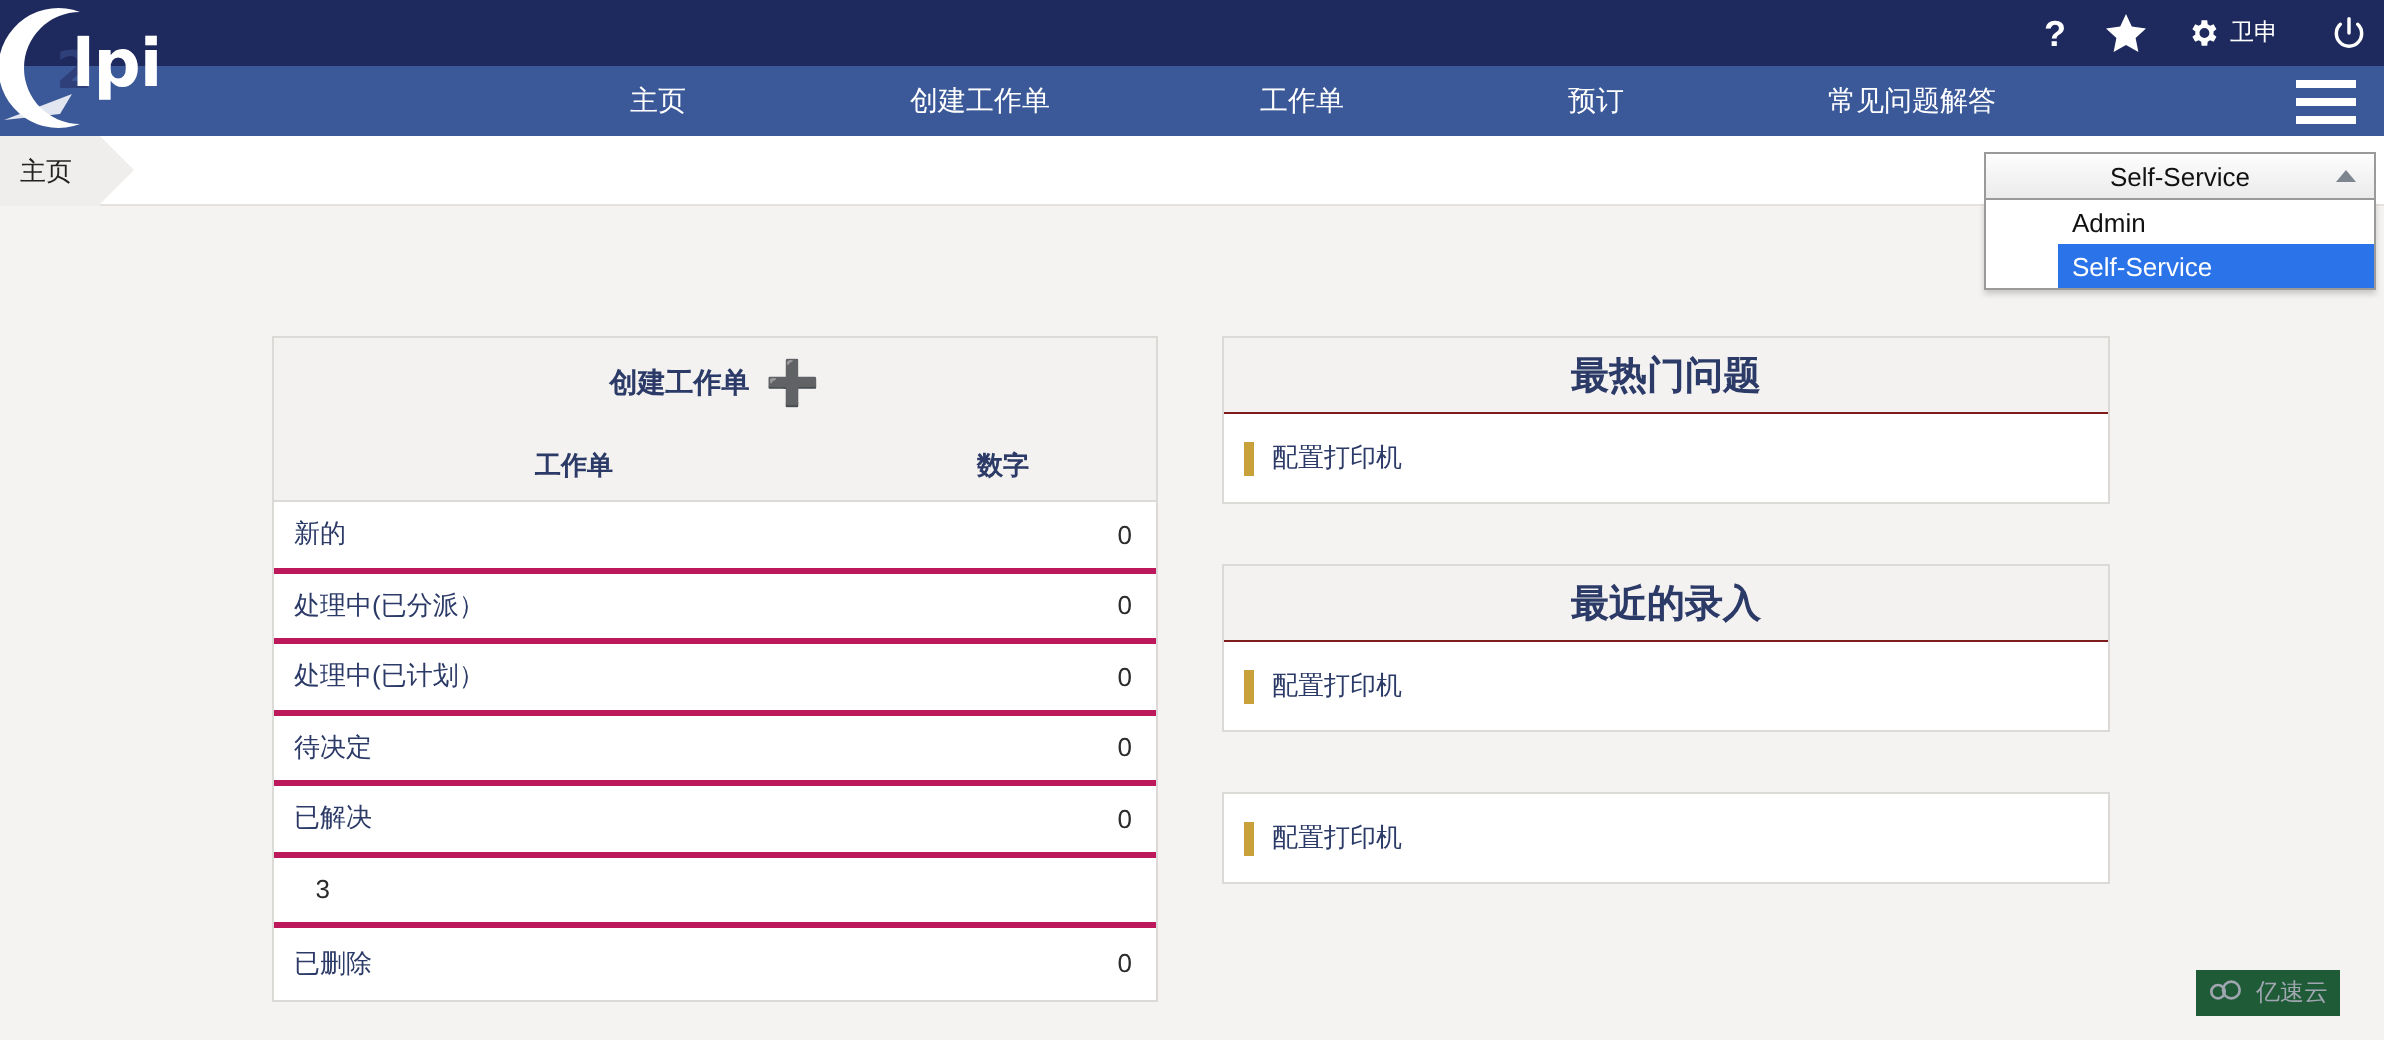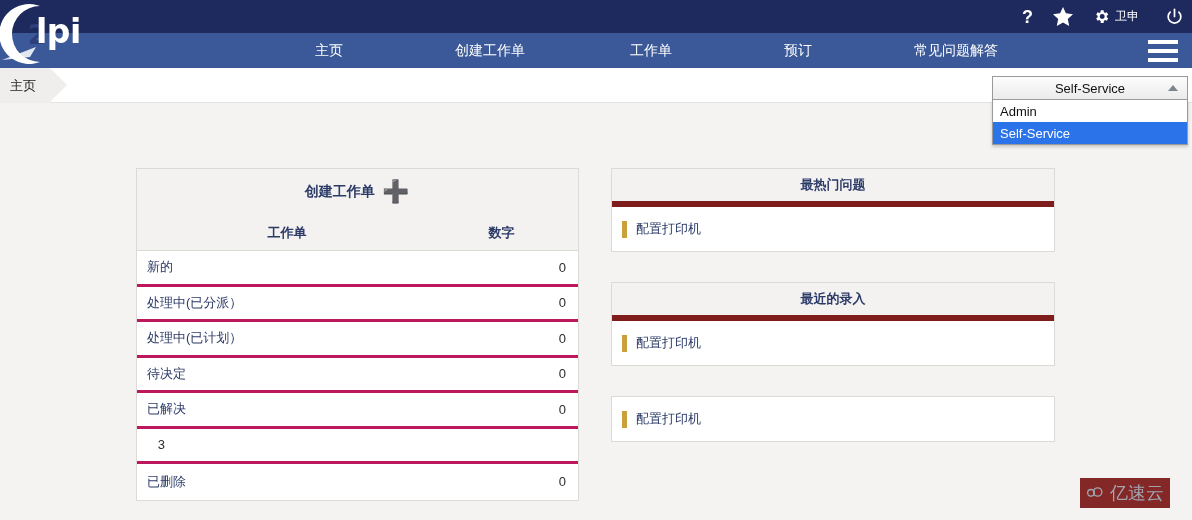--- a/index.html
+++ b/index.html
@@ -102,21 +102,21 @@
     width: 0; height: 0;
     border-left: 5px solid transparent; border-right: 5px solid transparent;
     border-bottom: 6px solid #7d8590;
   }
   .profile-list {
     border: 1px solid #9a9a9a; border-top: none; background: #ffffff;
     box-shadow: 0 2px 3px rgba(0,0,0,.18);
   }
   .profile-opt {
     height: 22px; display: flex; align-items: center;
-    padding-left: 7px; font-size: 13px; color: #111; cursor: pointer;
+    padding-left: 7px; font-size: 13px; color: #111; cursor: pointer; margin-left: 36px;
   }
   .profile-opt.sel { background: #2b73e8; color: #ffffff; }
 
   
   .main { position: absolute; top: 103px; left: 0; width: 1192px; height: 417px; }
 
   .card {
     background: #ffffff; border: 1px solid #dcdad7;
   }
 
@@ -150,40 +150,40 @@
   .tp-num {
     color: #2b2b2b; padding-right: 12px; text-align: right; min-width: 40px;
   }
 
   
   .right-col {
     position: absolute; left: 611px; top: 65px; width: 444px;
   }
   .rpanel { margin-bottom: 30px; }
   .rp-head {
-    height: 38px; background: #f3f2f0; border-bottom: 6px solid #7f1d1d;
+    height: 38px; background: #f3f2f0; border-bottom: 1px solid #7f1d1d;
     display: flex; align-items: center; justify-content: center;
-    font-size: 13px; color: #2b3a67; font-weight: bold;
+    font-size: 19px; color: #2b3a67; font-weight: bold;
   }
   .rp-item {
     height: 44px; display: flex; align-items: center;
     background: #ffffff; font-size: 13px; padding-left: 10px;
   }
   .rp-bar {
     width: 5px; height: 17px; background: #c8a13a; margin-right: 9px;
     flex: none;
   }
   .rp-link { color: #2b3a67; cursor: pointer; }
 
   
   .watermark {
     position: absolute; right: 22px; bottom: 12px;
     display: flex; align-items: center; gap: 4px;
-    background: #7f1d1d; padding: 3px 6px;
-    color: #9ba2ad; font-size: 18px; opacity: .95;
+    background: #14532d; padding: 3px 6px;
+    color: #9ba2ad; font-size: 12px; opacity: .95;
   }
 </style>
 </head>
 <body>
 
 <div id="root">
 
   <div class="topbar">
     <div class="topbar-icons">
 

